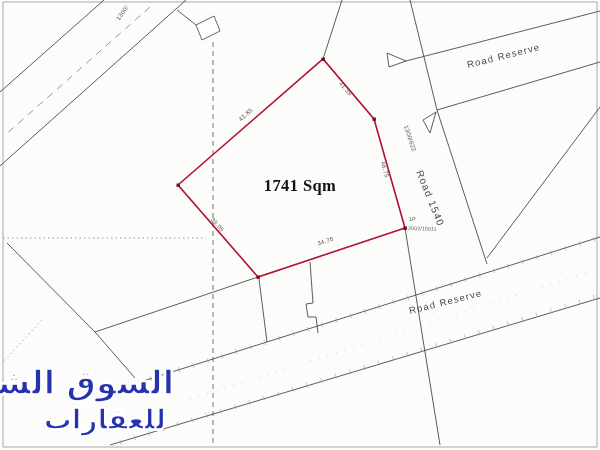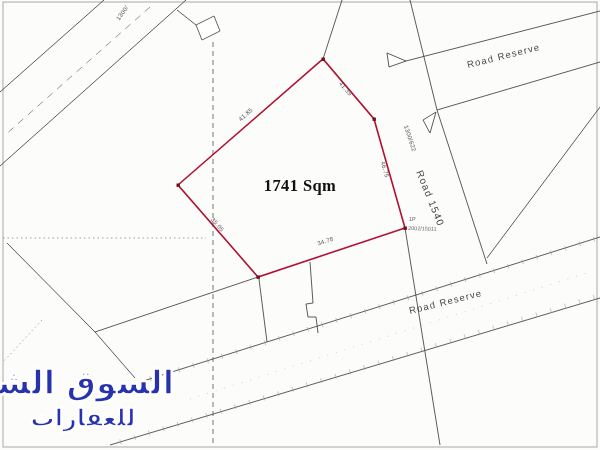--- a/index.html
+++ b/index.html
@@ -29,21 +29,21 @@
   }
   .wm{
     position:absolute;color:#2733ae;font-weight:bold;
     font-family:"DejaVu Sans",sans-serif;direction:rtl;text-align:center;
     -webkit-text-stroke:1.5px #ffffff;
     text-shadow:-2px 0 #fff,2px 0 #fff,0 -2px #fff,0 2px #fff,
                 -1px -1px #fff,1px 1px #fff,-1px 1px #fff,1px -1px #fff;
     line-height:1;white-space:nowrap;
   }
   .wm1{left:14px;top:366px;width:160px;font-size:33px;}
-  .wm2{left:28px;top:406px;width:110px;font-size:24px;}
+  .wm2{left:56px;top:406px;width:110px;font-size:28px;}
 </style>
 </head>
 <body>
 
 <div id="stage">
   <svg width="600" height="450" viewBox="0 0 600 450">
 
     <rect x="3" y="2" width="594" height="445" fill="none" stroke="#8f8f8f" stroke-width="1" opacity="0.75"></rect>
 
     <g>

